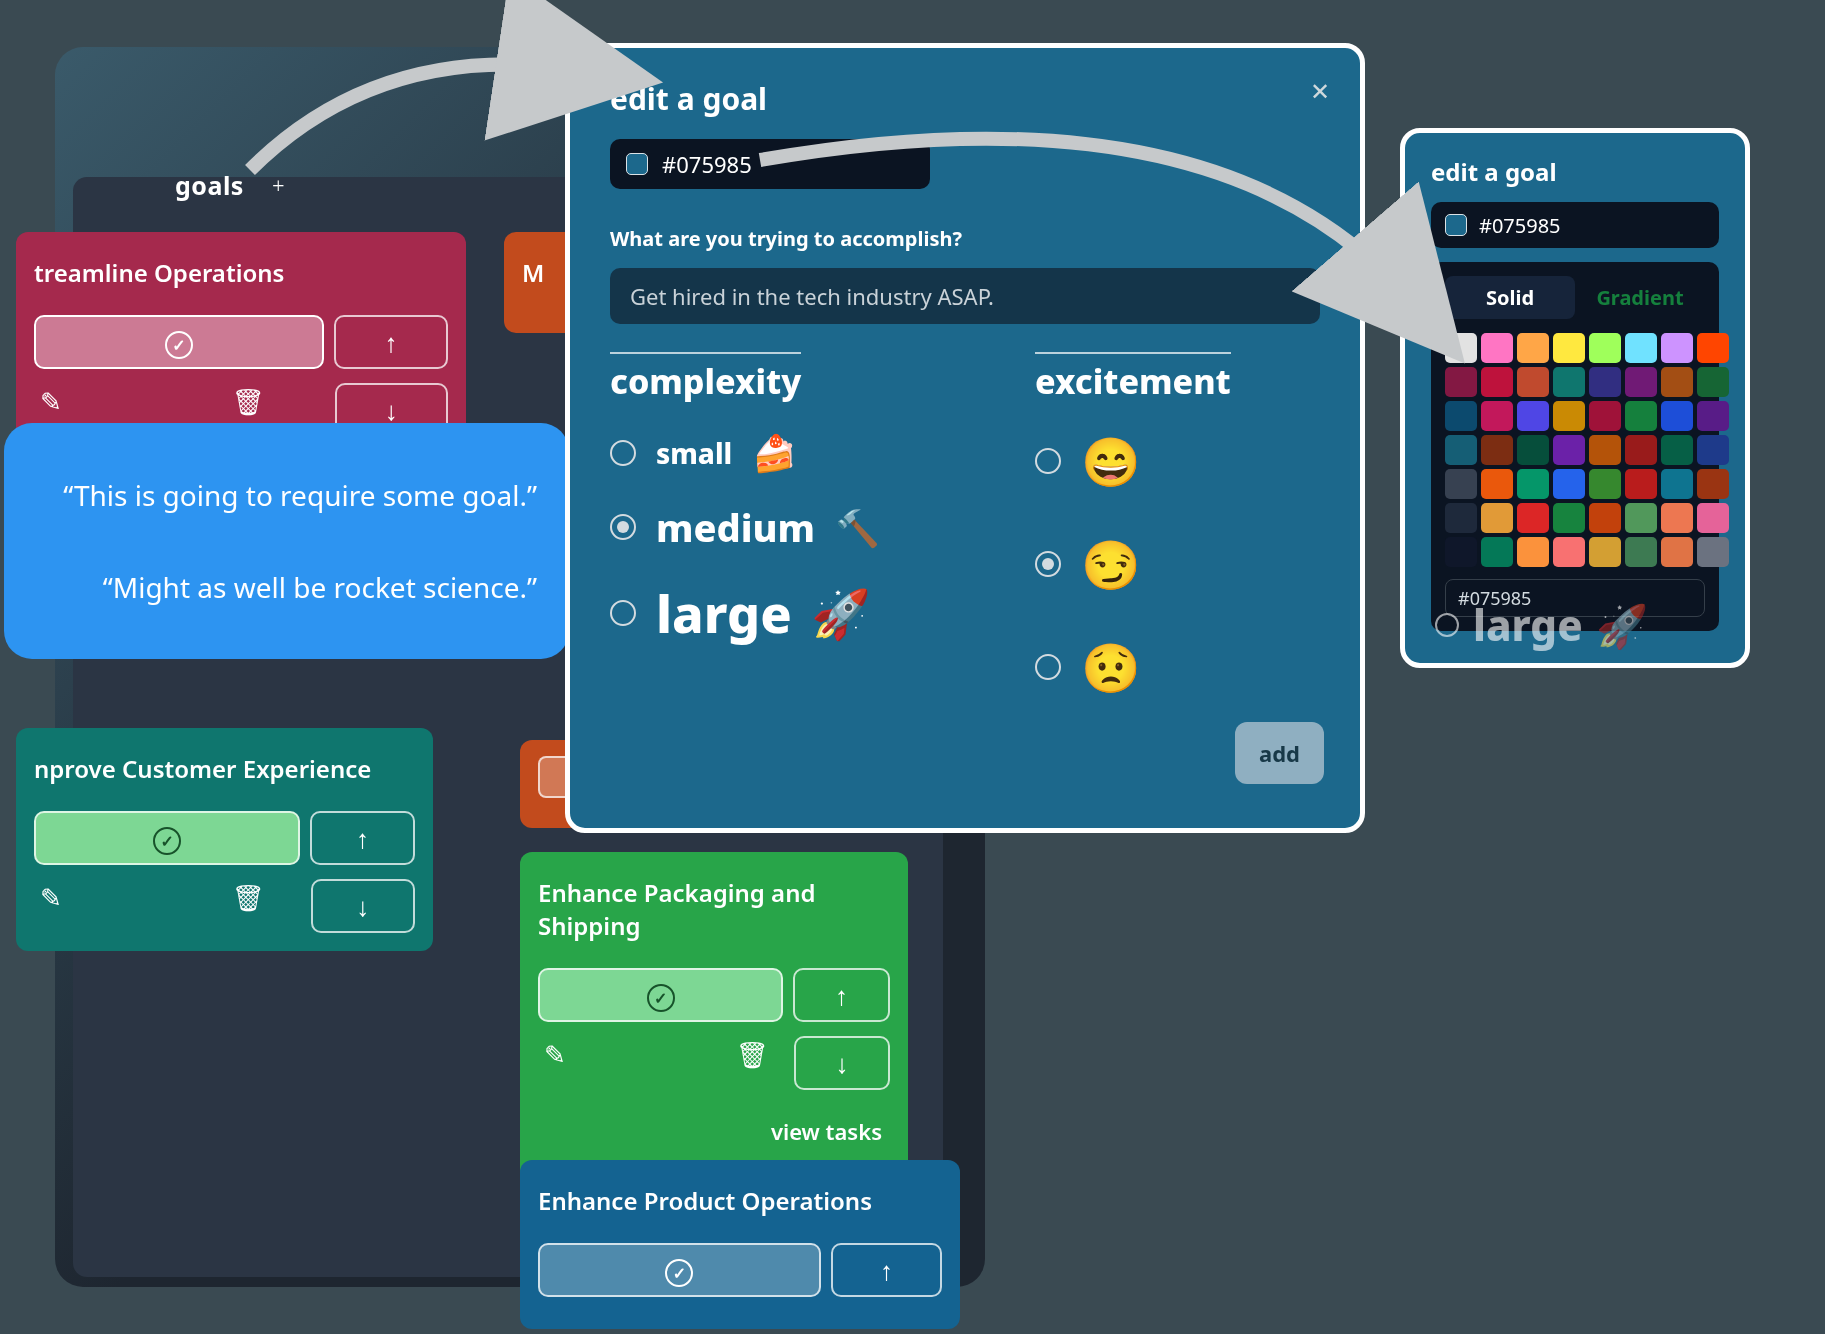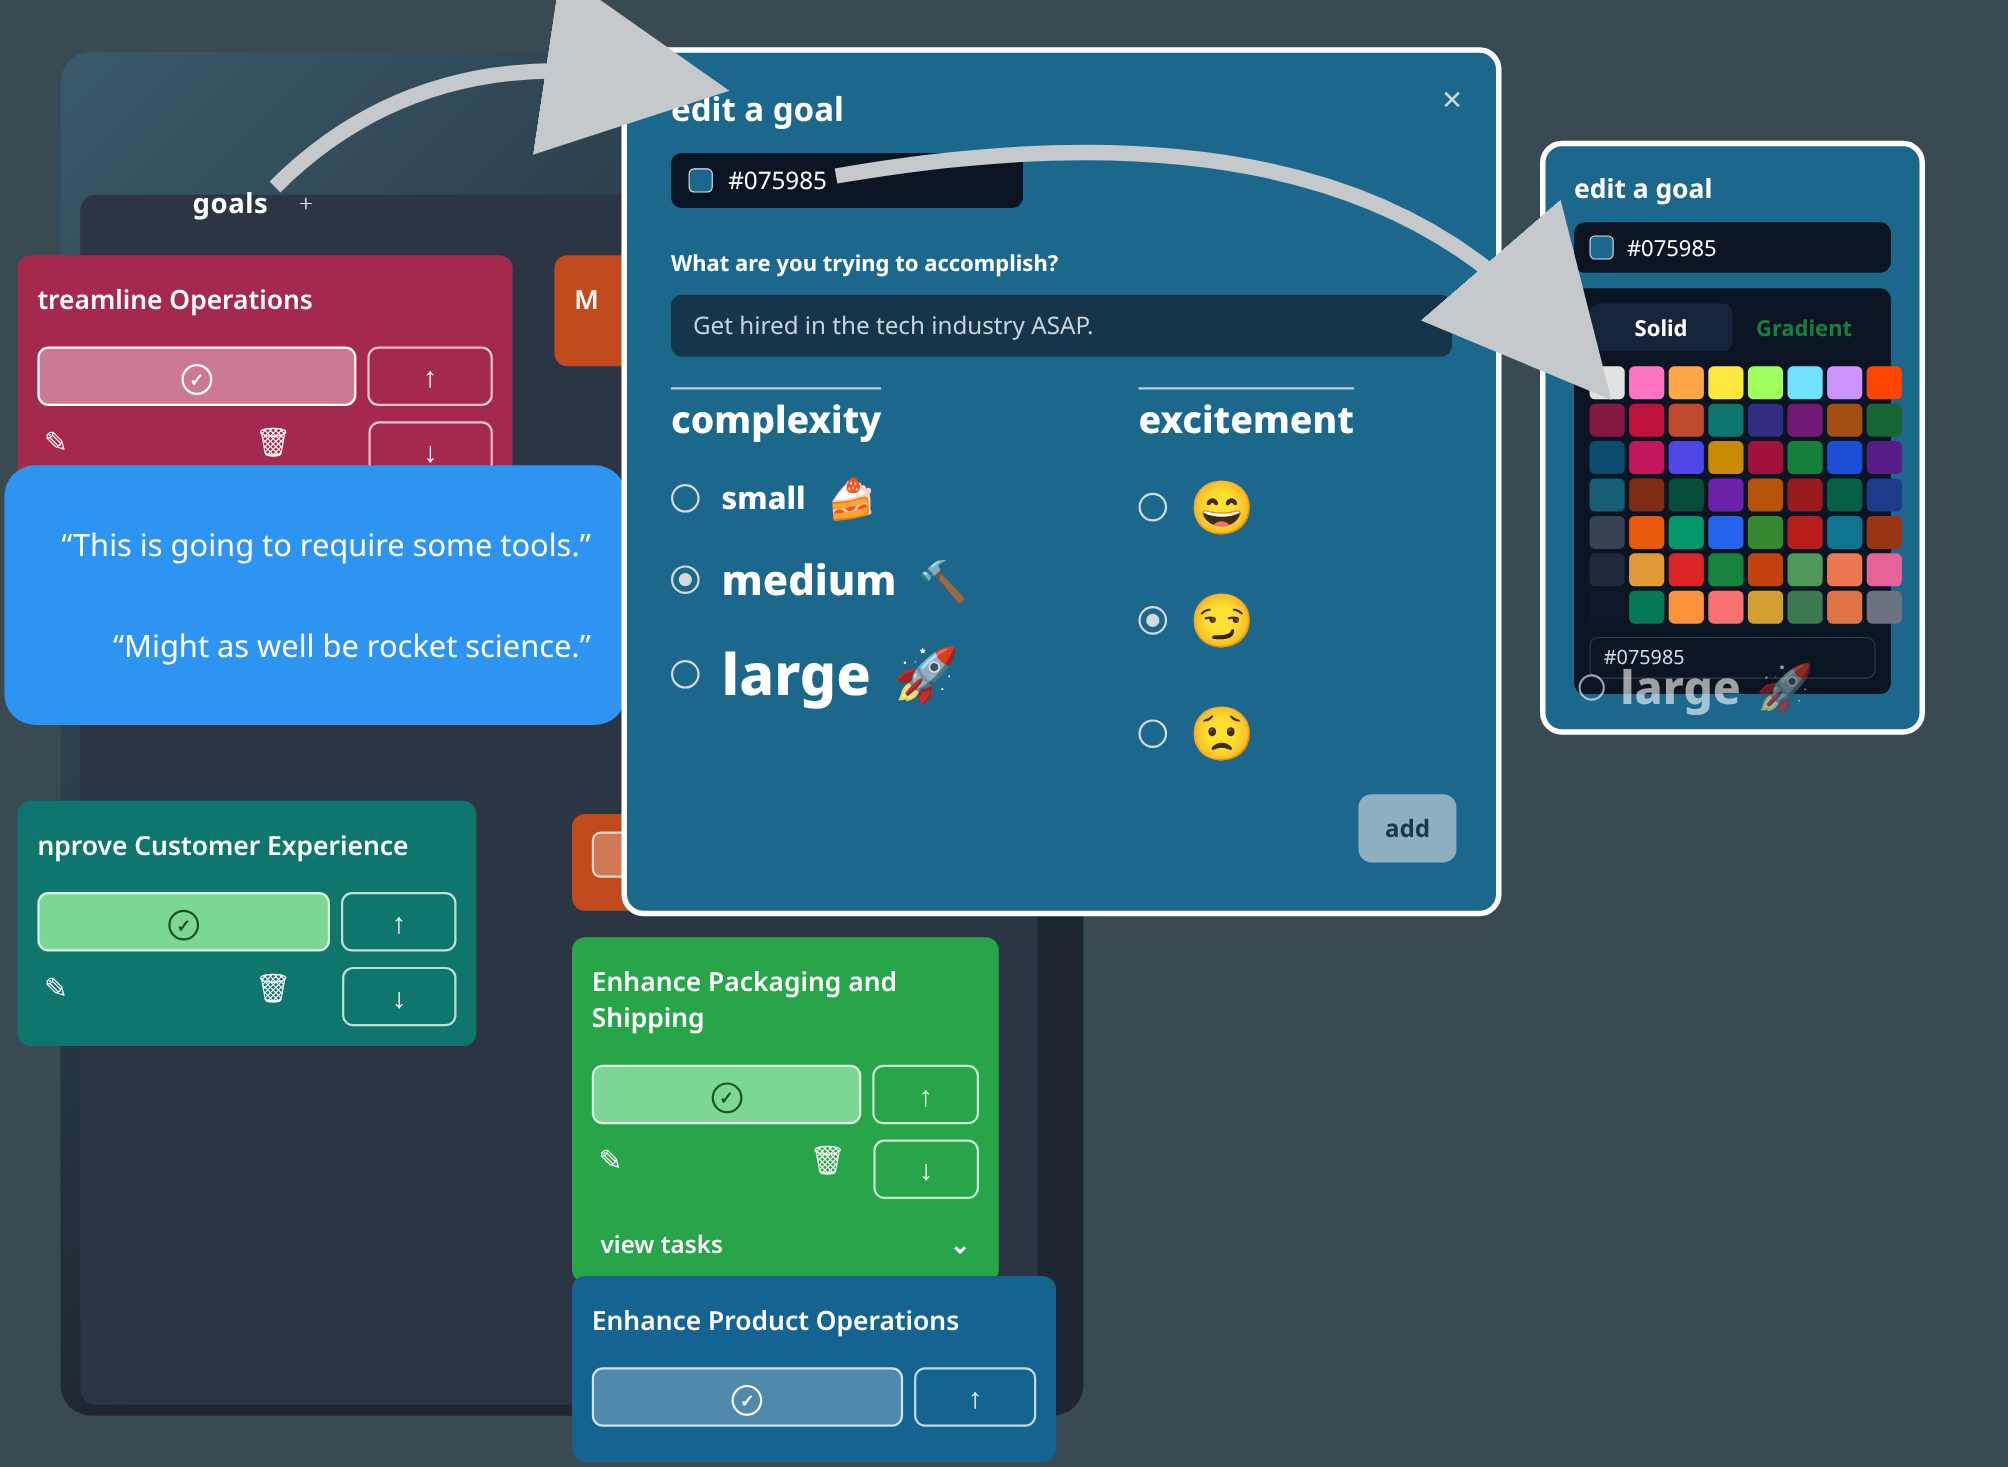--- a/index.html
+++ b/index.html
@@ -100,25 +100,26 @@
     .card-green {
       left: 520px;
       top: 852px;
       width: 388px;
       background: #28a549;
       padding-bottom: 0;
     }
     .view-tasks {
       display: flex;
       justify-content: space-between;
-      align-items: flex-start;
+      align-items: flex-end;
       padding: 16px 8px 20px 8px;
       font-size: 22px;
       font-weight: 600;
       margin-top: 10px;
+      flex-direction: column;
     }
     .card-blue {
       left: 520px;
       top: 1160px;
       width: 440px;
       background: #146391;
     }
     .card-orange-tiny {
       position:absolute;
       left:520px; top:740px; width:440px; height:88px;
@@ -410,21 +411,21 @@
     <div class="pill wide" style="background:rgba(255,255,255,.25)">
         <span class="ic-check"></span>
       </div>
     <div class="pill small">
         <span class="ic-up"></span>
       </div>
   </div>
 </div>
 
 <div class="tooltip-bubble">
-  <div>“This is going to require some tools.”</div>
+  <div>“This is going to require some goal.”</div>
   <div>“Might as well be rocket science.”</div>
 </div>
 
 <div class="edit-modal">
   <div class="modal-title">edit a goal</div>
   <div class="close-x">✕</div>
 
   <div class="hex-field">
     <div class="swatch-sm"></div>
     <span>#075985</span>

